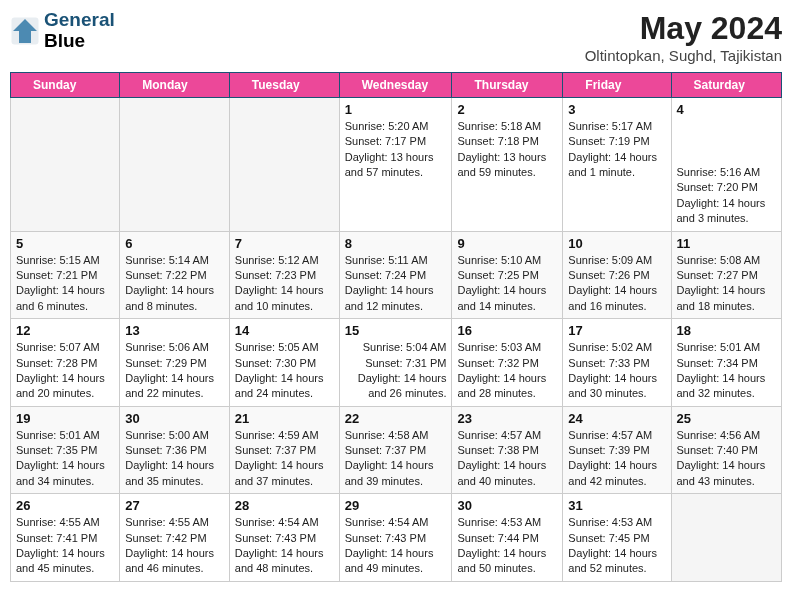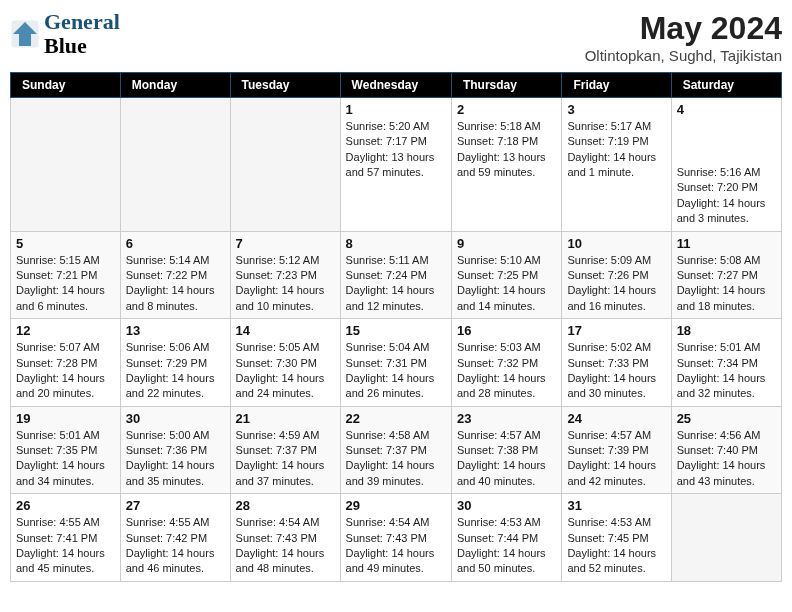--- a/index.html
+++ b/index.html
@@ -14,25 +14,24 @@
       display: flex;
       justify-content: space-between;
       align-items: flex-start;
       margin-bottom: 8px;
     }
     .logo {
       display: flex;
       align-items: center;
     }
     .logo-text {
-      font-size: 22px;
+      font-size: 19px;
       font-weight: bold;
       color: #1a5276;
       line-height: 1.1;
-      font-family: Liberation Serif, serif;
     }
     .logo-icon {
       width: 30px;
       height: 30px;
       margin-right: 4px;
     }
     .title-block {
       text-align: right;
     }
     .month-title {
@@ -43,24 +42,24 @@
     .location-title {
       font-size: 15px;
       color: #444;
     }
     .calendar {
       width: 100%;
       border-collapse: collapse;
       font-size: 11px;
     }
     .calendar th {
-      background: #000000;
+      background: #ec4899;
       color: #fff;
       text-align: left;
-      padding: 5px 11px;
+      padding: 5px 22px;
       font-size: 12px;
       font-weight: bold;
       border: 1px solid #1a5276;
     }
     .calendar td {
       border: 1px solid #ccc;
       vertical-align: top;
       padding: 4px 5px;
       width: 113px;
       min-height: 80px;
@@ -204,21 +203,21 @@
 Daylight: 14 hours and 22 minutes.</div>
         </td>
         <td>
           <div class="day-num">14</div>
           <div class="cell-text" style="white-space: pre-line;">Sunrise: 5:05 AM
 Sunset: 7:30 PM
 Daylight: 14 hours and 24 minutes.</div>
         </td>
         <td>
           <div class="day-num">15</div>
-          <div class="cell-text" style="white-space: pre-line;">Sunrise: 5:04 AM
+          <div class="cell-text" style="white-space: pre-line; text-align: right;">Sunrise: 5:04 AM
 Sunset: 7:31 PM
 Daylight: 14 hours and 26 minutes.</div>
         </td>
         <td>
           <div class="day-num">16</div>
           <div class="cell-text" style="white-space: pre-line;">Sunrise: 5:03 AM
 Sunset: 7:32 PM
 Daylight: 14 hours and 28 minutes.</div>
         </td>
         <td>

